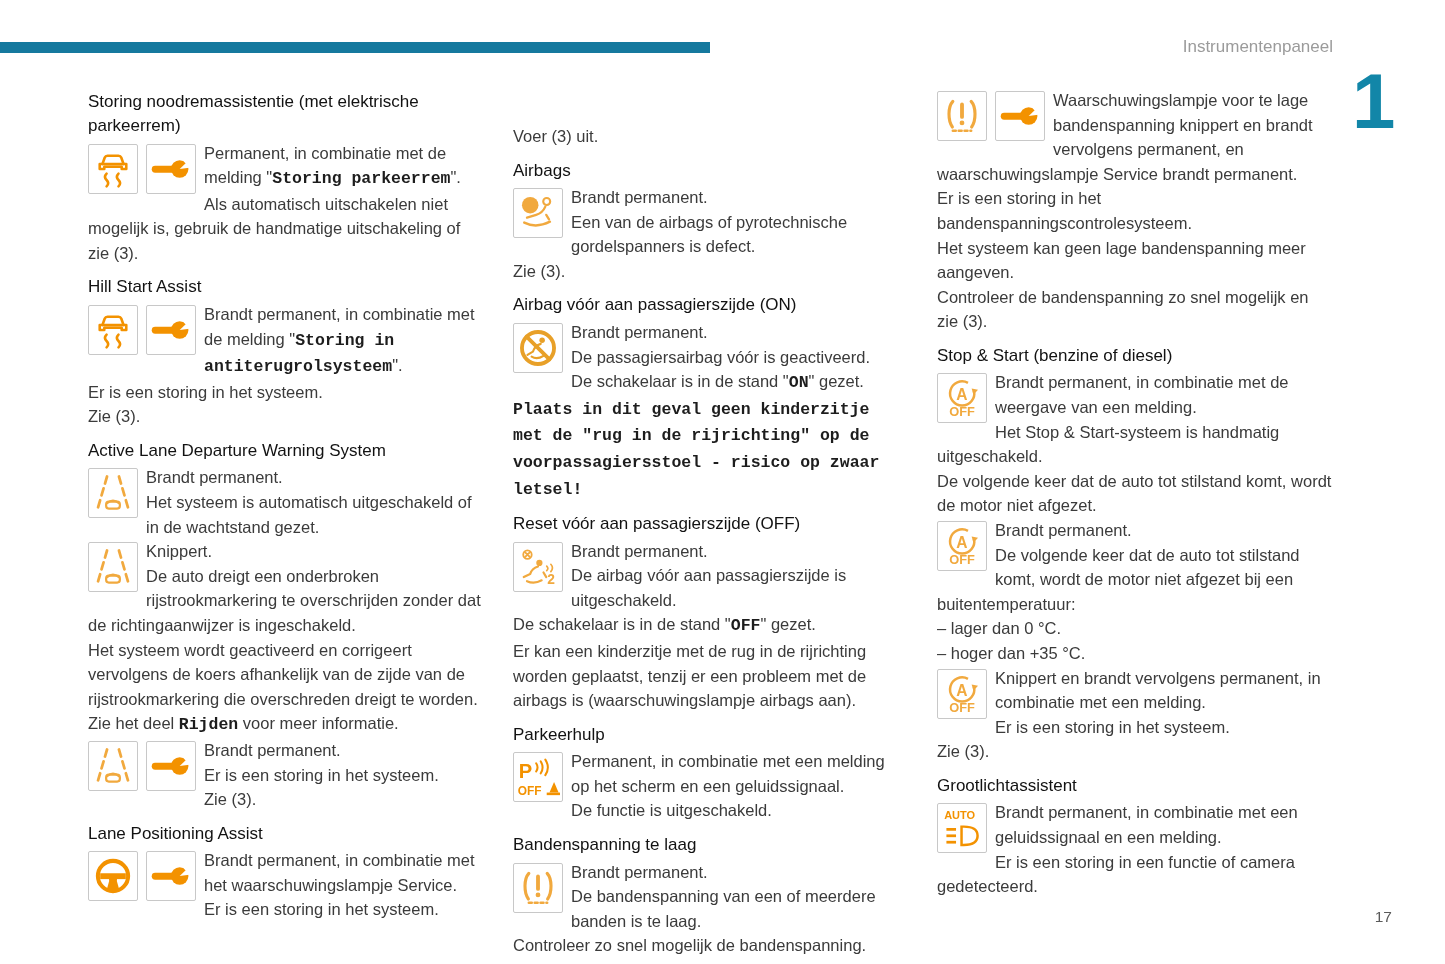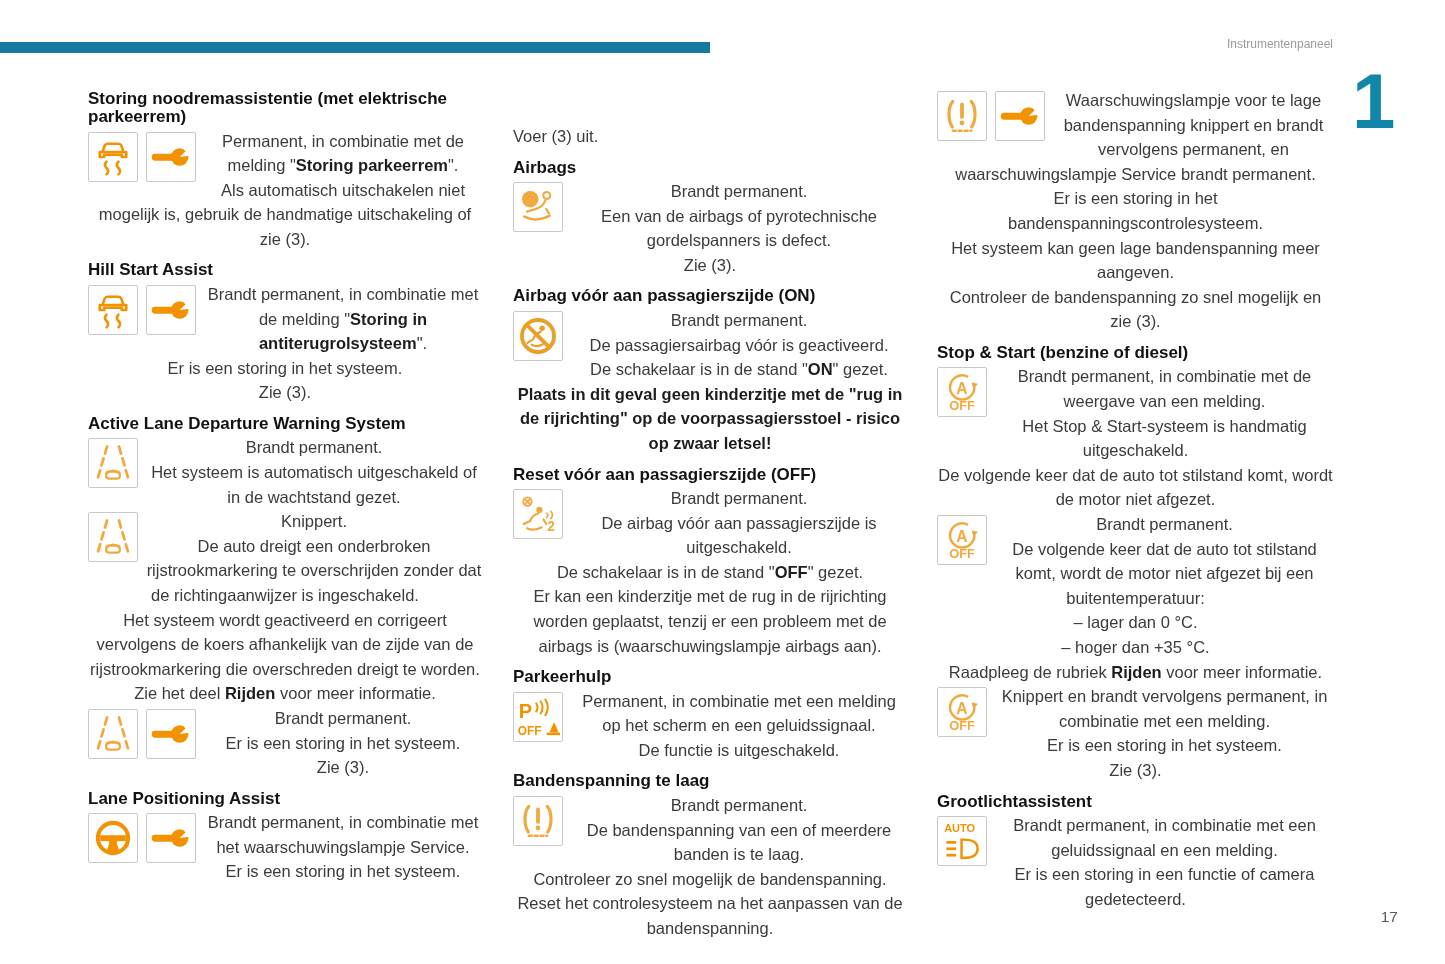--- a/index.html
+++ b/index.html
@@ -4,34 +4,34 @@
 <style>
   * { box-sizing: border-box; }
   html,body { margin:0; padding:0; }
   body {
     width:1445px; height:964px; position:relative; overflow:hidden;
     background:#ffffff;
     font-family:"Liberation Sans", sans-serif;
     color:#3b3b3b;
   }
   .topbar { position:absolute; left:0; top:42px; width:710px; height:11px; background:#15799E; }
-  .header-label { position:absolute; top:37px; right:112px; font-size:12px; color:#9b9b9b; }
+  .header-label { position:absolute; top:37px; right:112px; font-size:17px; color:#9b9b9b; }
   .chapter-num { position:absolute; left:1352px; top:62px; font-size:78px; font-weight:bold; color:#1286A8; line-height:1; }
-  .page-num { position:absolute; top:908px; right:47px; font-size:15.5px; color:#5a5a5a; }
+  .page-num { position:absolute; top:908px; right:53px; font-size:15.5px; color:#5a5a5a; }
 
   .col { position:absolute; top:88px; width:394px; font-size:16.5px; line-height:24.6px; }
   #col1 { left:88px; }
   #col2 { left:513px;margin-top:36px; }
   #col3 { left:937px; width:397px; }
 
-  h3 { font-size:17px; line-height:18px; margin:10px 0 2.5px; color:#121212; clear:both; font-weight:bold; }
+  h3 { font-size:17px; line-height:24px; margin:10px 0 2.5px; color:#121212; clear:both; font-weight:normal; }
   .col > h3:first-child { margin-top:2px; }
   p { margin:0; }
-  b { font-weight:bold; color:#1d1d1d; }
-  .grp { clear:both;text-align:center; }
+  b { font-weight:bold; color:#1d1d1d;font-family:Liberation Mono, monospace; }
+  .grp { clear:both; }
   .ibox {
     float:left; width:50px; height:50px; background:#fff;
     border:1px solid #c8c8c8; border-radius:2px;
     margin:3px 8px 3px 0;
     display:flex; align-items:center; justify-content:center;
   }
   .ic { width:44px; height:44px; display:block; }
   .defs { position:absolute; width:0; height:0; overflow:hidden; }
 </style>
 </head>
@@ -332,21 +332,20 @@
   <div class="grp">
     <span class="ibox">
         <svg class="ic">
           <use href="#i-ss"></use>
         </svg>
       </span>
     <p>Brandt permanent.</p>
     <p>De volgende keer dat de auto tot stilstand komt, wordt de motor niet afgezet bij een buitentemperatuur:</p>
     <p>–  lager dan 0 °C.</p>
     <p>–  hoger dan +35 °C.</p>
-    <p><span>Raadpleeg de rubriek </span><b>Rijden</b><span> voor meer informatie.</span></p>
   </div>
   <div class="grp">
     <span class="ibox">
         <svg class="ic">
           <use href="#i-ss"></use>
         </svg>
       </span>
     <p>Knippert en brandt vervolgens permanent, in combinatie met een melding.</p>
     <p>Er is een storing in het systeem.</p>
     <p>Zie (3).</p>

